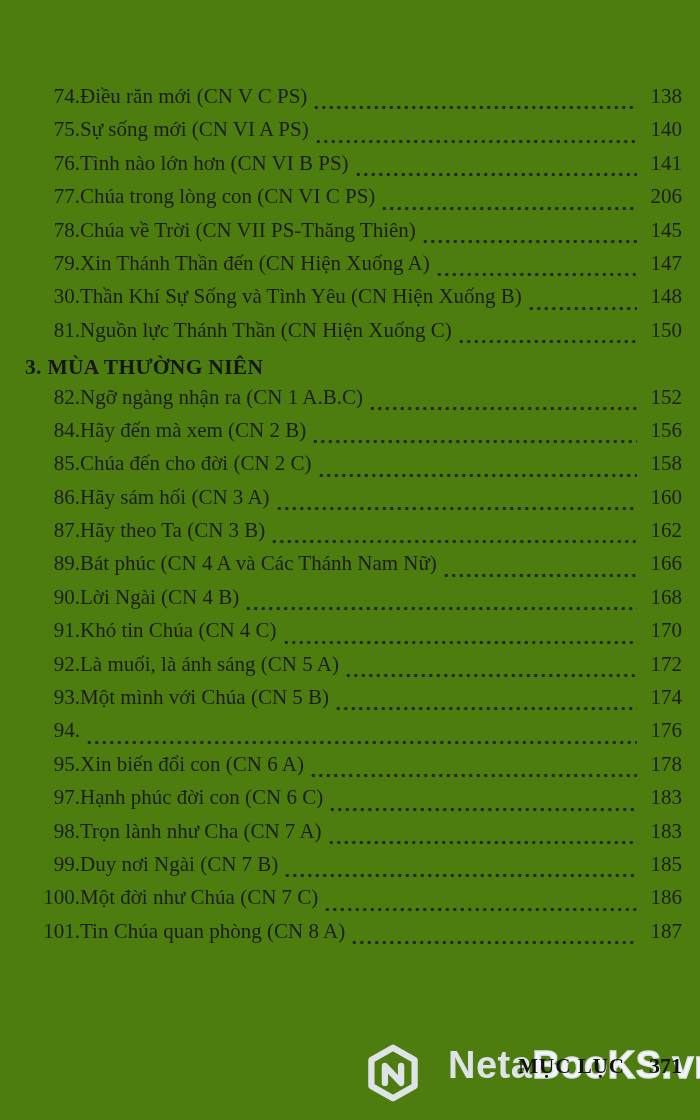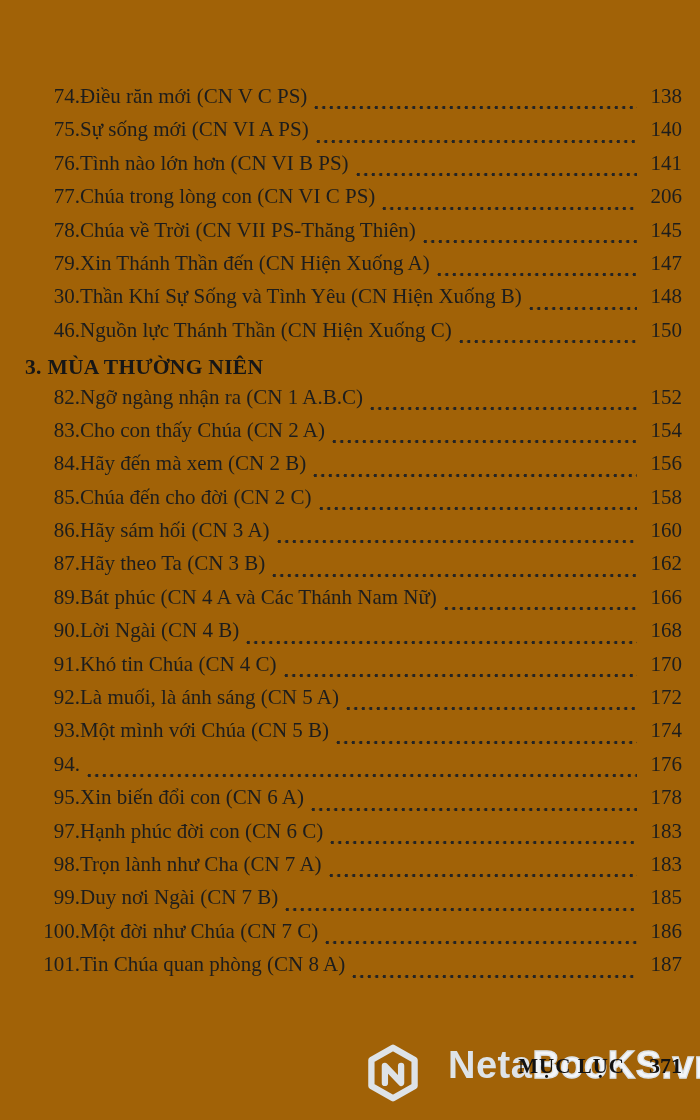--- a/index.html
+++ b/index.html
@@ -4,21 +4,21 @@
 <style>
   html, body { margin: 0; padding: 0; }
   body {
     width: 700px; height: 1120px;
     background: #ffffff;
     font-family: "Liberation Serif", serif;
     color: #1d1d1d;
     position: relative;
     overflow: hidden;
   }
-  .page { position: absolute; inset: 0; background: #a16207; }
+  .page { position: absolute; inset: 0; background: #4d7c0f; }
 
   .toc {
     position: absolute;
     left: 40px; right: 18px; top: 84px;
   }
   .row {
     display: flex;
     align-items: baseline;
     height: 33.4px;
     font-size: 21px;
@@ -153,43 +153,37 @@
   </div>
 
   <div class="row">
     <span class="num">30.</span>
     <span class="title">Thần Khí Sự Sống và Tình Yêu (CN Hiện Xuống B)</span>
     <span class="leader"></span>
     <span class="pg">148</span>
   </div>
 
   <div class="row">
-    <span class="num">46.</span>
+    <span class="num">81.</span>
     <span class="title">Nguồn lực Thánh Thần (CN Hiện Xuống C)</span>
     <span class="leader"></span>
     <span class="pg">150</span>
   </div>
 </div>
 
     <div class="section-header">3. MÙA THƯỜNG NIÊN</div>
 
     <div>
   <div class="row">
     <span class="num">82.</span>
     <span class="title">Ngỡ ngàng nhận ra (CN 1 A.B.C)</span>
     <span class="leader"></span>
     <span class="pg">152</span>
   </div>
 
-  <div class="row">
-    <span class="num">83.</span>
-    <span class="title">Cho con thấy Chúa (CN 2 A)</span>
-    <span class="leader"></span>
-    <span class="pg">154</span>
-  </div>
 
   <div class="row">
     <span class="num">84.</span>
     <span class="title">Hãy đến mà xem (CN 2 B)</span>
     <span class="leader"></span>
     <span class="pg">156</span>
   </div>
 
   <div class="row">
     <span class="num">85.</span>

